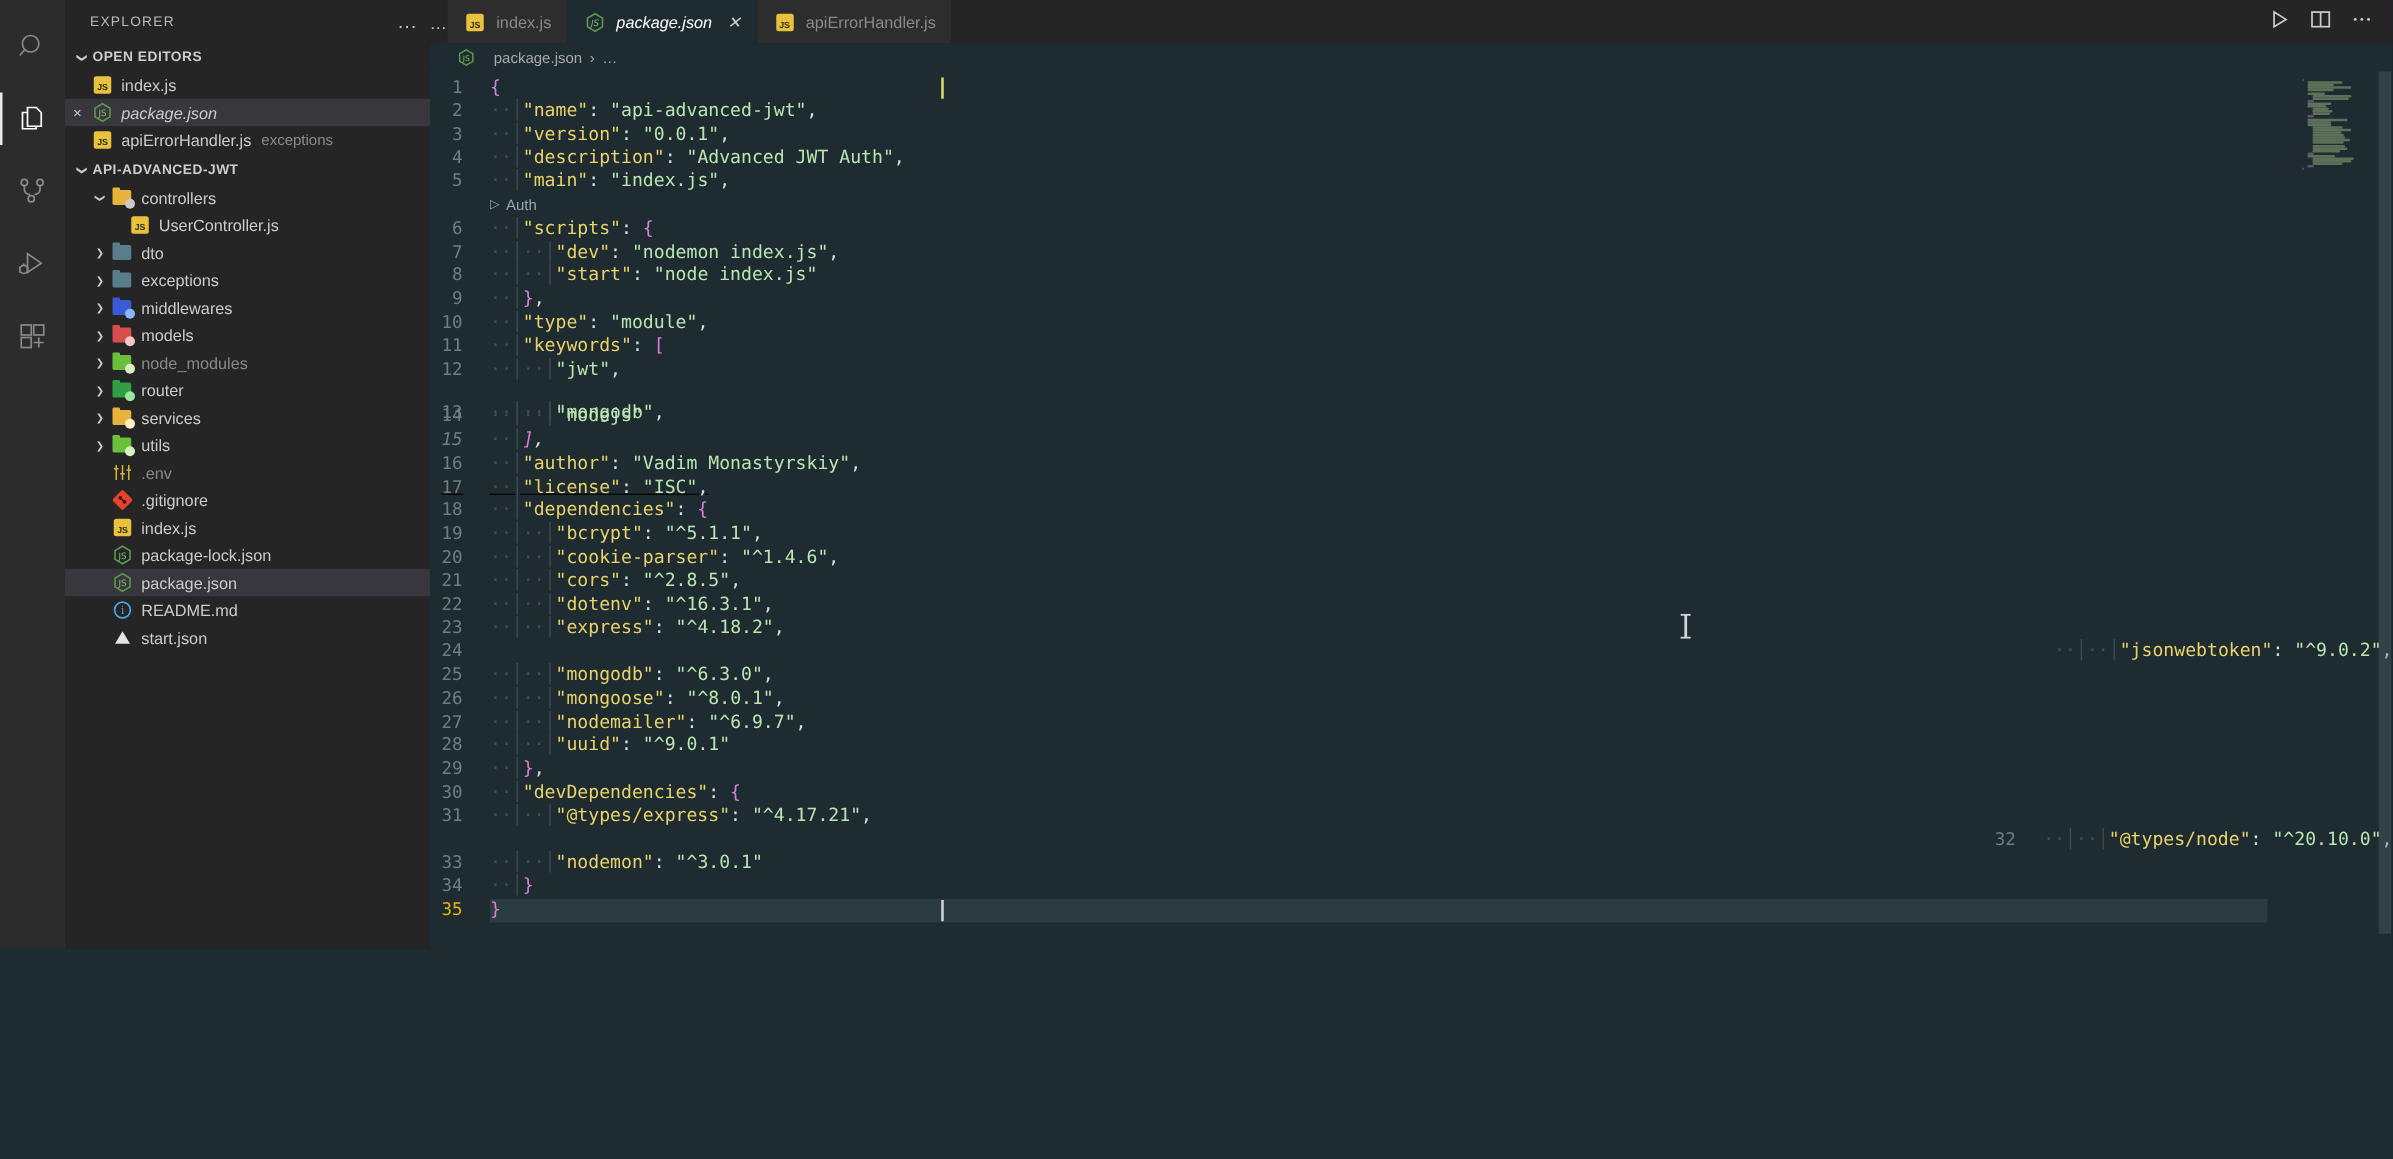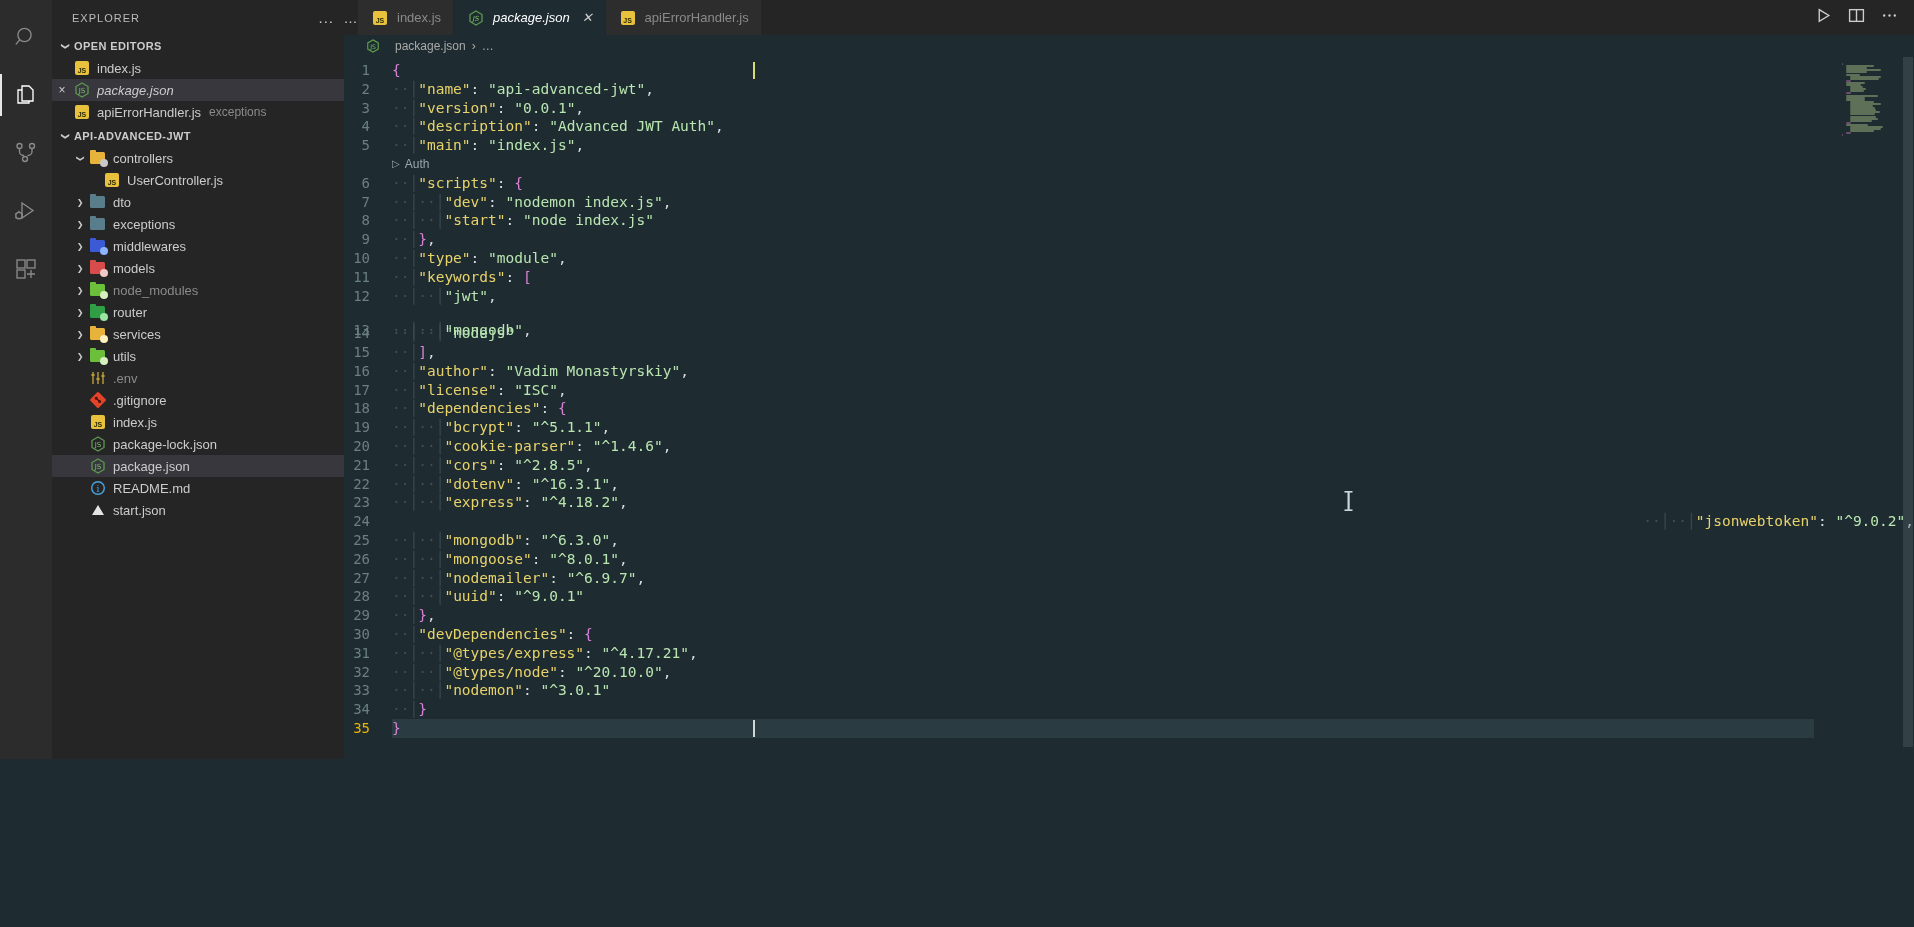--- a/index.html
+++ b/index.html
@@ -521,29 +521,29 @@
             <span class="ltext"><span class="dots">··</span><span class="guide">│</span><span class="dots">··</span><span class="guide">│</span><span class="tok-str">"jwt"</span><span class="tok-white">,</span></span>
           </div>
           <div class="line" style="position: absolute; top: 248.4px; left: 0px; right: 0px; margin-top: 16px;">
             <span class="lnum">13</span>
             <span class="ltext"><span class="dots">··</span><span class="guide">│</span><span class="dots">··</span><span class="guide">│</span><span class="tok-str">"mongodb"</span><span class="tok-white">,</span></span>
           </div>
           <div class="line" style="position: absolute; top: 267.2px; left: 0px; right: 0px;">
             <span class="lnum">14</span>
             <span class="ltext"><span class="dots">··</span><span class="guide">│</span><span class="dots">··</span><span class="guide">│</span><span class="tok-str">"nodejs"</span></span>
           </div>
-          <div class="line" style="position: absolute; top: 286px; left: 0px; right: 0px;">
+          <div class="line" style="position: absolute; top: 286px; left: 0px; right: 0px; font-style: italic;">
             <span class="lnum">15</span>
             <span class="ltext"><span class="dots">··</span><span class="guide">│</span><span class="tok-punc">]</span><span class="tok-white">,</span></span>
           </div>
           <div class="line" style="position: absolute; top: 304.8px; left: 0px; right: 0px;">
             <span class="lnum">16</span>
             <span class="ltext"><span class="dots">··</span><span class="guide">│</span><span class="tok-key">"author"</span><span class="tok-white">: </span><span class="tok-str">"Vadim Monastyrskiy"</span><span class="tok-white">,</span></span>
           </div>
-          <div class="line" style="position: absolute; top: 323.6px; left: 0px; right: 0px;">
+          <div class="line" style="position: absolute; top: 323.6px; left: 0px; right: 0px; text-decoration: underline;">
             <span class="lnum">17</span>
             <span class="ltext"><span class="dots">··</span><span class="guide">│</span><span class="tok-key">"license"</span><span class="tok-white">: </span><span class="tok-str">"ISC"</span><span class="tok-white">,</span></span>
           </div>
           <div class="line" style="position: absolute; top: 342.4px; left: 0px; right: 0px;">
             <span class="lnum">18</span>
             <span class="ltext"><span class="dots">··</span><span class="guide">│</span><span class="tok-key">"dependencies"</span><span class="tok-white">: </span><span class="tok-punc">{</span></span>
           </div>
           <div class="line" style="position: absolute; top: 361.2px; left: 0px; right: 0px;">
             <span class="lnum">19</span>
             <span class="ltext"><span class="dots">··</span><span class="guide">│</span><span class="dots">··</span><span class="guide">│</span><span class="tok-key">"bcrypt"</span><span class="tok-white">: </span><span class="tok-str">"^5.1.1"</span><span class="tok-white">,</span></span>
@@ -589,21 +589,21 @@
             <span class="ltext"><span class="dots">··</span><span class="guide">│</span><span class="tok-punc">}</span><span class="tok-white">,</span></span>
           </div>
           <div class="line" style="position: absolute; top: 568px; left: 0px; right: 0px;">
             <span class="lnum">30</span>
             <span class="ltext"><span class="dots">··</span><span class="guide">│</span><span class="tok-key">"devDependencies"</span><span class="tok-white">: </span><span class="tok-punc">{</span></span>
           </div>
           <div class="line" style="position: absolute; top: 586.8px; left: 0px; right: 0px;">
             <span class="lnum">31</span>
             <span class="ltext"><span class="dots">··</span><span class="guide">│</span><span class="dots">··</span><span class="guide">│</span><span class="tok-key">"@types/express"</span><span class="tok-white">: </span><span class="tok-str">"^4.17.21"</span><span class="tok-white">,</span></span>
           </div>
-          <div class="line" style="position: absolute; top: 605.6px; left: 0px; right: 0px;">
+          <div class="line" style="position: absolute; top: 605.6px; left: 0px; right: 0px; justify-content: flex-end;">
             <span class="lnum">32</span>
             <span class="ltext"><span class="dots">··</span><span class="guide">│</span><span class="dots">··</span><span class="guide">│</span><span class="tok-key">"@types/node"</span><span class="tok-white">: </span><span class="tok-str">"^20.10.0"</span><span class="tok-white">,</span></span>
           </div>
           <div class="line" style="position: absolute; top: 624.4px; left: 0px; right: 0px;">
             <span class="lnum">33</span>
             <span class="ltext"><span class="dots">··</span><span class="guide">│</span><span class="dots">··</span><span class="guide">│</span><span class="tok-key">"nodemon"</span><span class="tok-white">: </span><span class="tok-str">"^3.0.1"</span></span>
           </div>
           <div class="line" style="position: absolute; top: 643.2px; left: 0px; right: 0px;">
             <span class="lnum">34</span>
             <span class="ltext"><span class="dots">··</span><span class="guide">│</span><span class="tok-punc">}</span></span>

